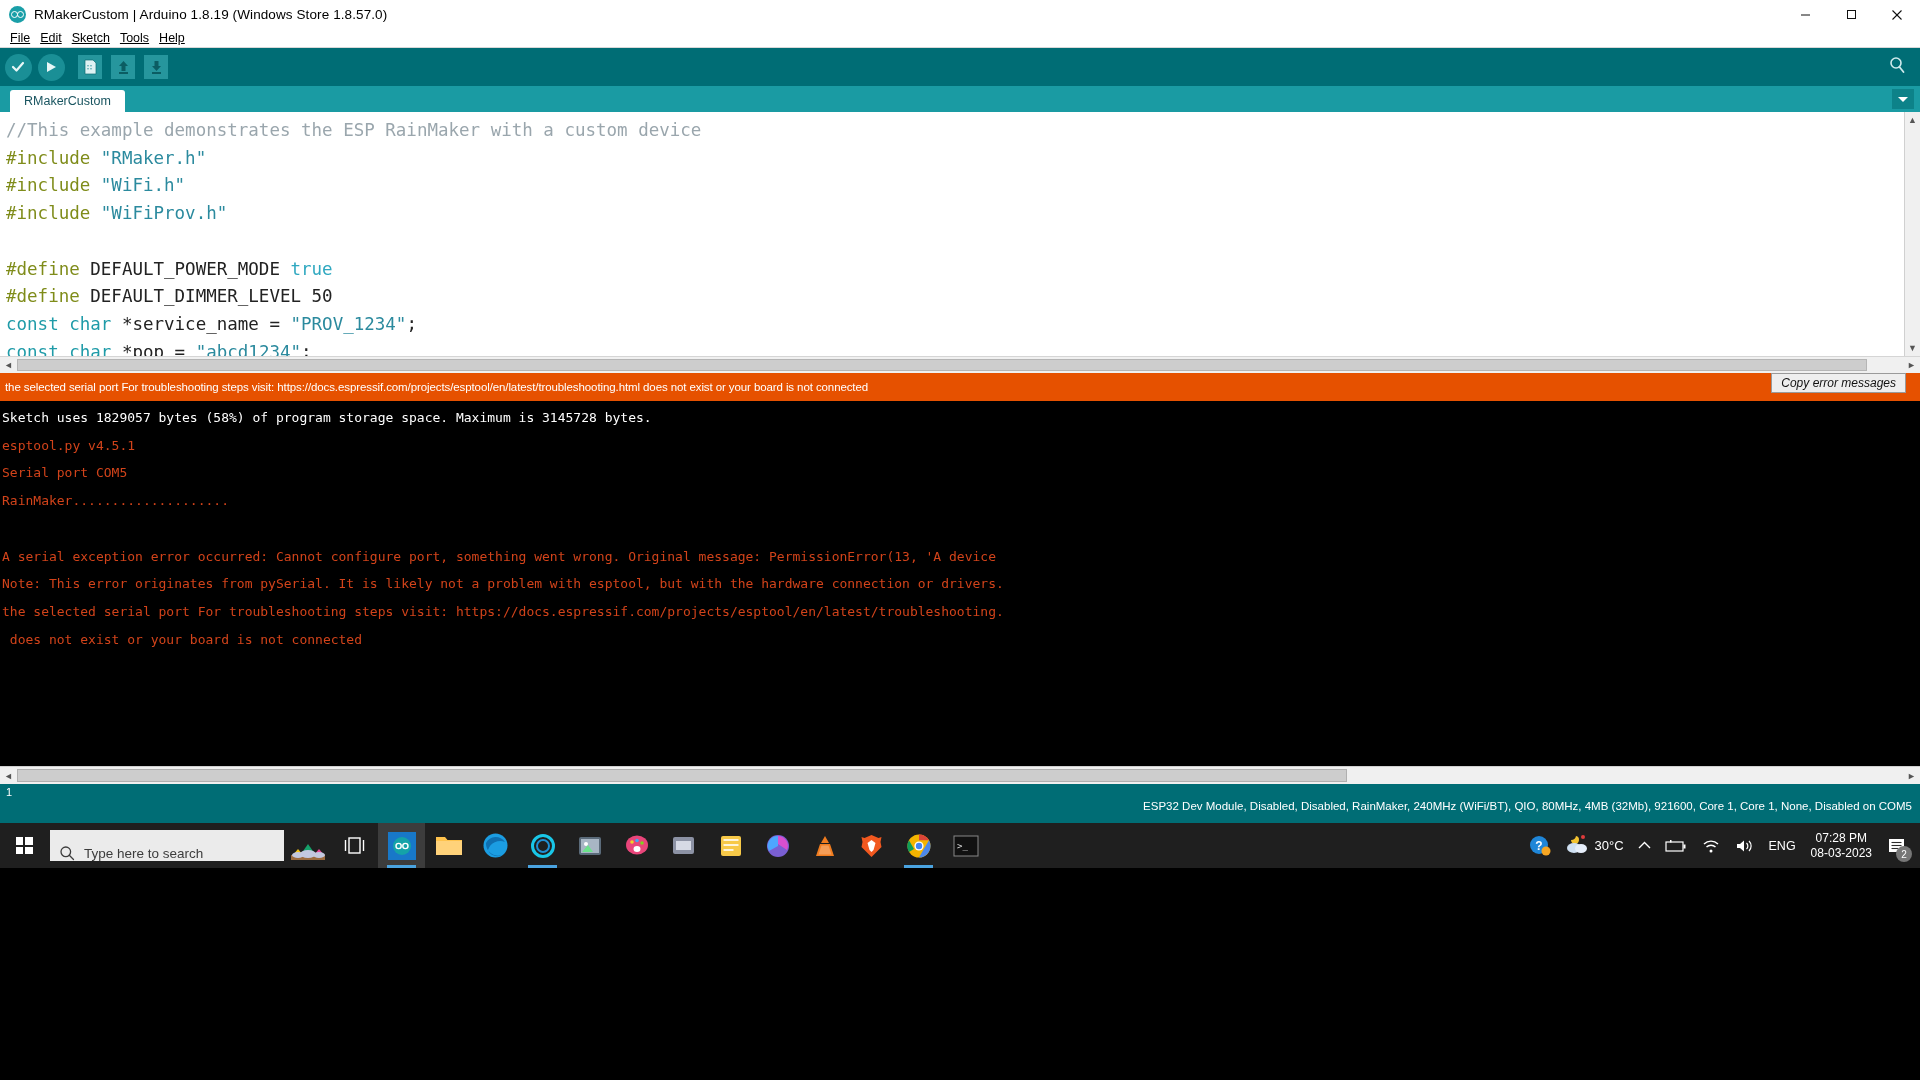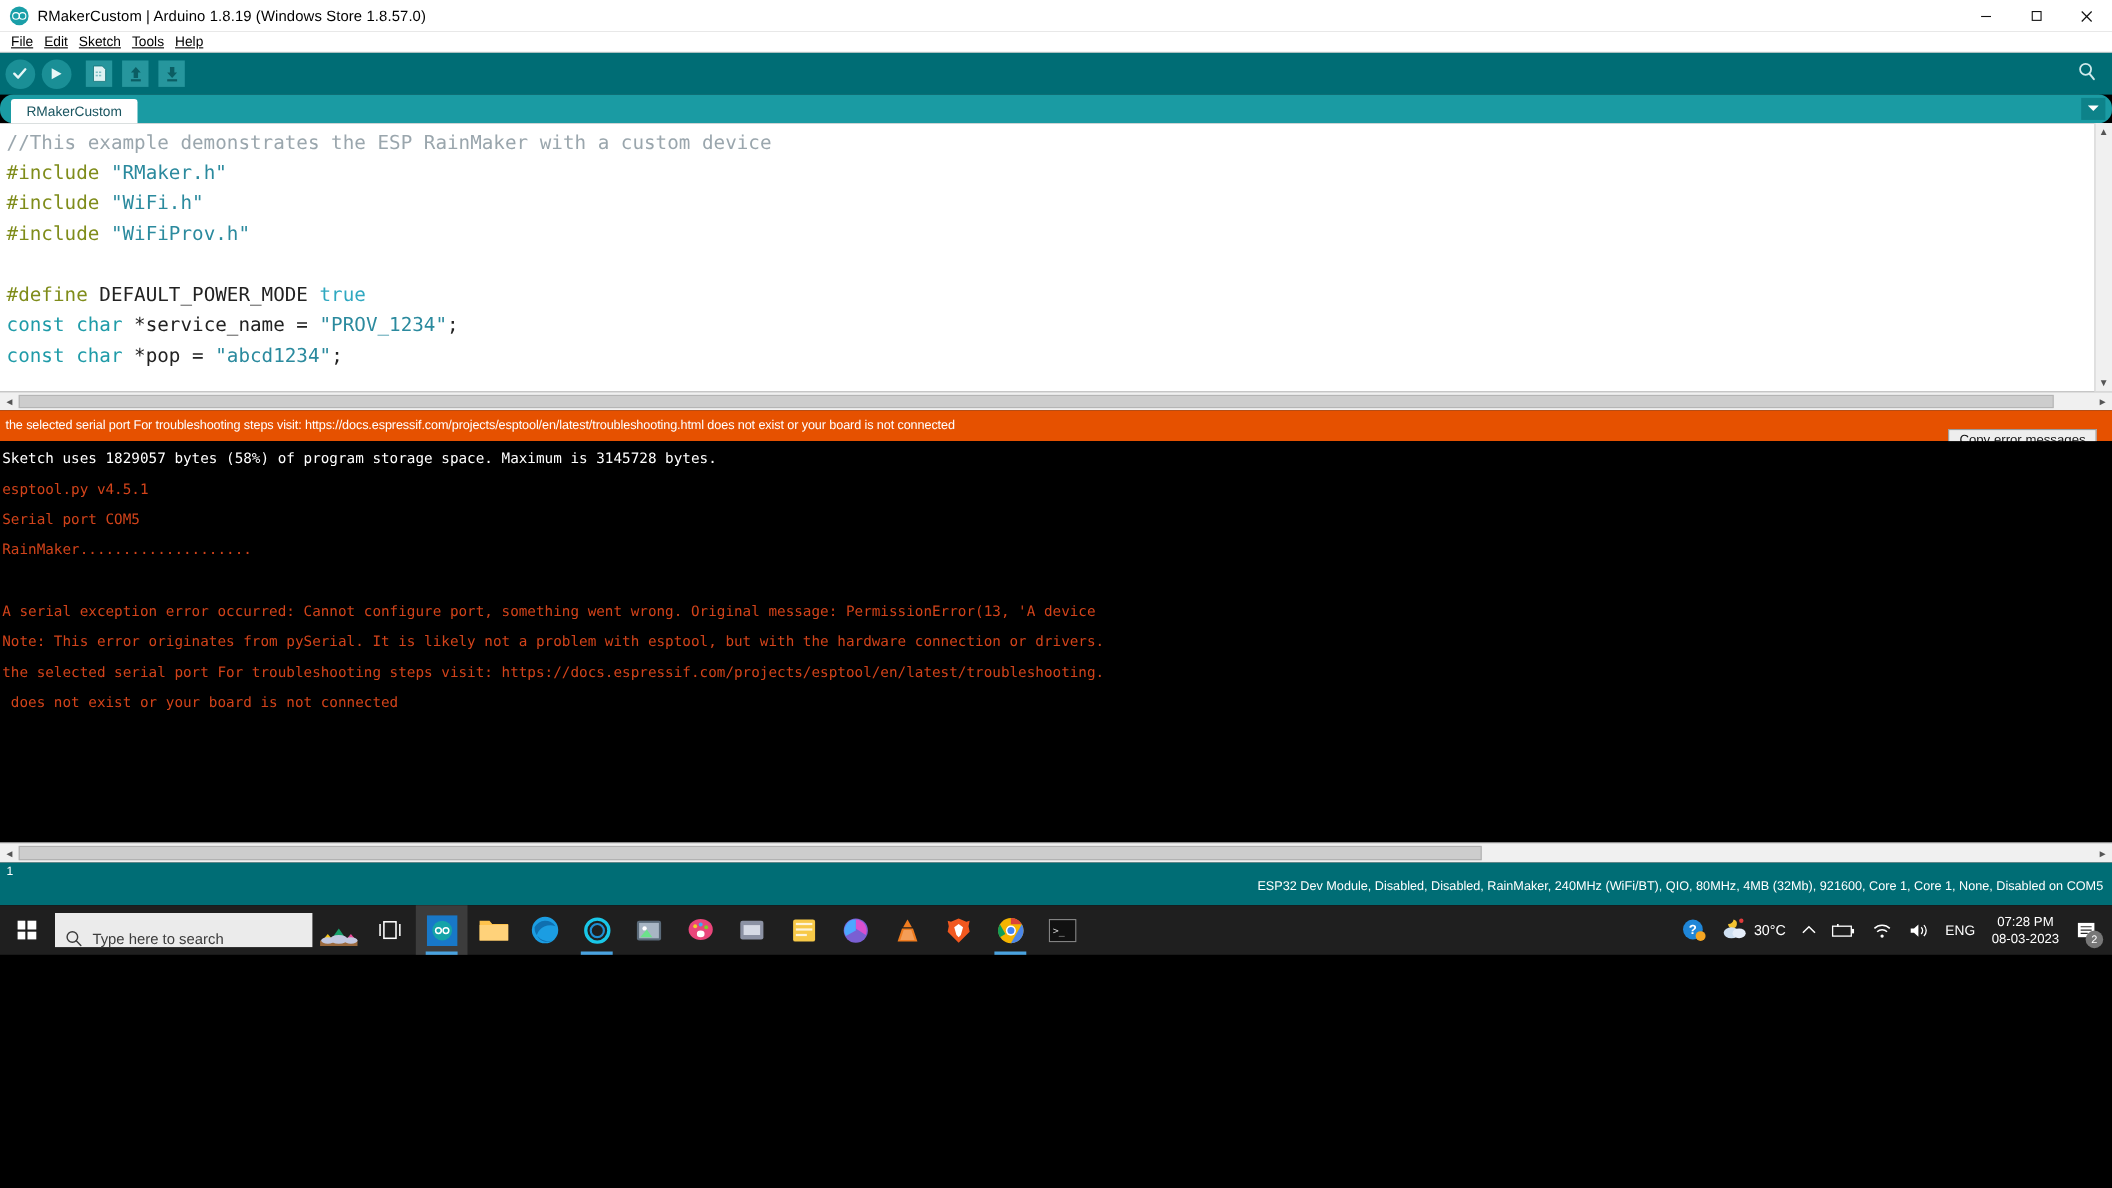--- a/index.html
+++ b/index.html
@@ -76,21 +76,21 @@
   }
   .tb-spacer { flex: 1; }
   .tb-serial {
     width: 34px; height: 30px; margin-right: 6px;
     display: flex; align-items: center; justify-content: center;
   }
 
   
   .tabbar {
     height: 26px; background: #1a9ba3;
-    display: flex; align-items: flex-end; position: relative; border-radius: 12px;
+    display: flex; align-items: flex-end; position: relative;
   }
   .sketch-tab {
     background: #fff; color: #1a5560;
     font-size: 12.5px;
     height: 22px; line-height: 22px;
     padding: 0 14px; margin-left: 10px;
     border-radius: 3px 3px 0 0;
     white-space: nowrap;
   }
   .tab-dropdown {
@@ -149,25 +149,26 @@
   .errbar {
     height: 28px; background: #e65100;
     display: flex; align-items: center; position: relative;
   }
   .errbar-text {
     color: #fff; font-size: 11.5px;
     padding-left: 5px; white-space: nowrap;
     letter-spacing: -0.1px;
   }
   .copy-btn {
-    position: absolute; right: 14px; top: 17px;
+    position: absolute; right: 14px; top: 0;
     background: #eeeeee; border: 1px solid #9a9a9a;
     font-size: 12px; color: #111;
     padding: 2px 9px; height: 20px; line-height: 15px;
     white-space: nowrap;
+    font-style: italic;
   }
 
   
   .console {
     background: #000; height: 365px;
     overflow: hidden; position: relative; padding-top: 3px;
   }
   .con-line {
     font-family: "DejaVu Sans Mono", monospace;
     font-size: 13px; line-height: 27.7px;
@@ -361,20 +362,21 @@
 </div>
 
 <div class="editor-wrap">
   <div class="editor" id="editor">
       <div class="code-line"><span class="c-comment">//This example demonstrates the ESP RainMaker with a custom device</span></div>
       <div class="code-line"><span class="c-pre">#include </span><span class="c-str">"RMaker.h"</span></div>
       <div class="code-line"><span class="c-pre">#include </span><span class="c-str">"WiFi.h"</span></div>
       <div class="code-line"><span class="c-pre">#include </span><span class="c-str">"WiFiProv.h"</span></div>
       <div class="code-line">&nbsp;</div>
       <div class="code-line"><span class="c-pre">#define </span><span class="c-plain">DEFAULT_POWER_MODE </span><span class="c-lit">true</span></div>
+      <div class="code-line"><span class="c-pre">#define </span><span class="c-plain">DEFAULT_DIMMER_LEVEL 50</span></div>
       <div class="code-line"><span class="c-kw">const char </span><span class="c-plain">*service_name = </span><span class="c-str">"PROV_1234"</span><span class="c-plain">;</span></div>
       <div class="code-line"><span class="c-kw">const char </span><span class="c-plain">*pop = </span><span class="c-str">"abcd1234"</span><span class="c-plain">;</span></div>
     </div>
   <div class="vscroll">
     <div class="arw">▲</div>
     <div class="arw">▼</div>
   </div>
 </div>
 <div class="hscroll">
   <div class="hs-arrow">◄</div>

